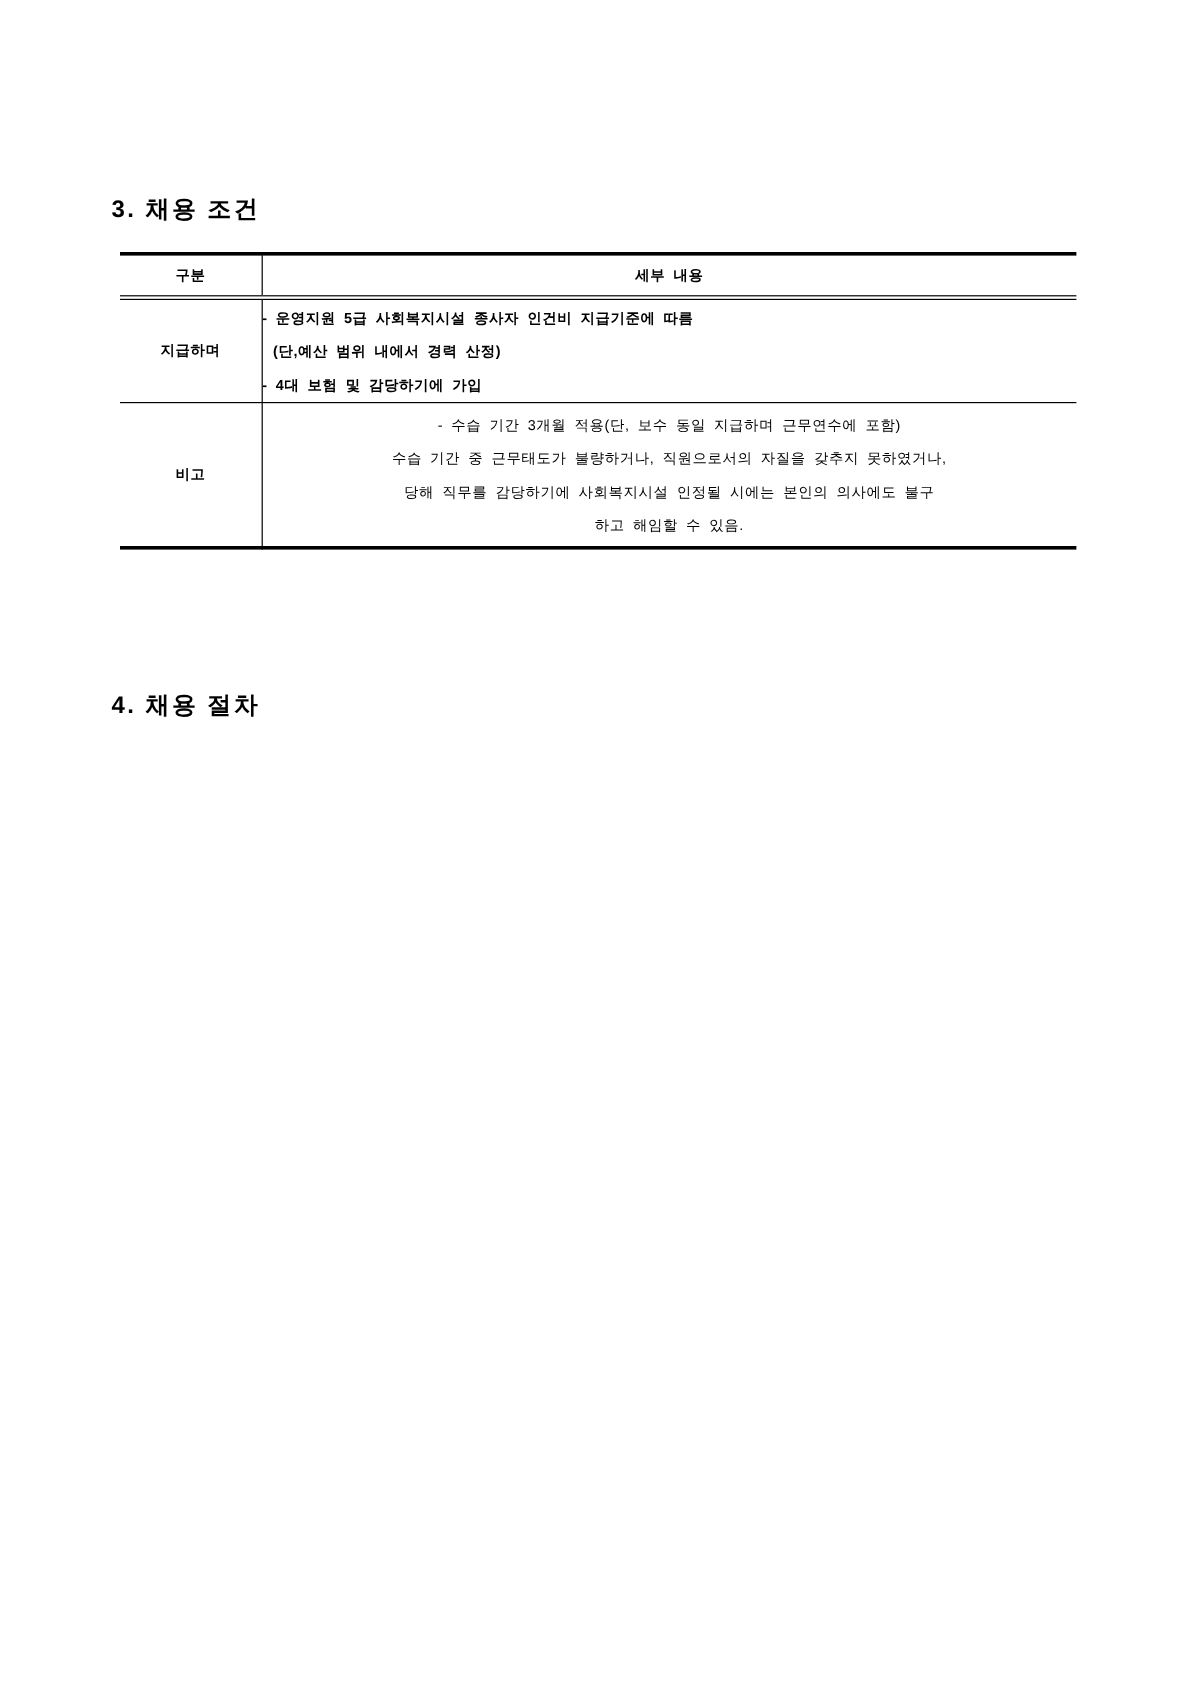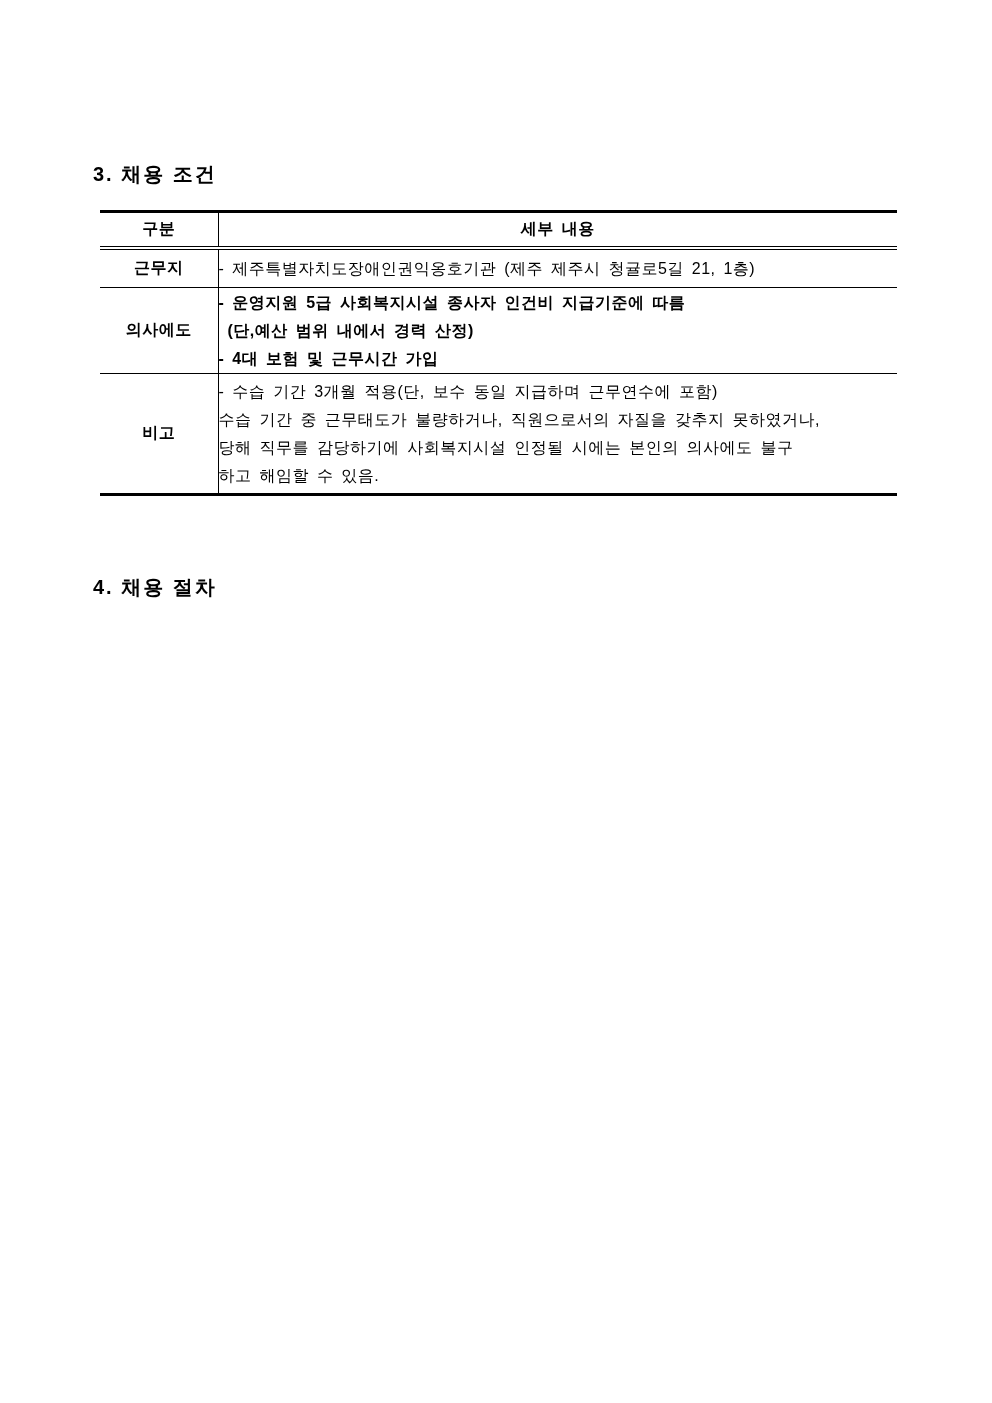--- a/index.html
+++ b/index.html
@@ -41,42 +41,42 @@
     table-layout: fixed;
     width: 797px;
     border-top: 3px solid #000;
     border-bottom: 3px solid #000;
   }
   table.cond col.c1 { width: 118px; }
   table.cond col.c2 { width: 679px; }
   table.cond td {
     padding: 0;
     vertical-align: middle;
-    font-size: 16px;
+    font-size: 12px;
     letter-spacing: 0.5px;
     word-spacing: 3px;
   }
   tr.hdr td {
     height: 33px;
     border-bottom: 4px double #000;
     font-weight: bold;
     text-align: center;
   }
   td.label {
     border-right: 1px solid #000;
     text-align: center;
     font-weight: bold;
   }
   td.content {
     text-align: left;
     padding-left: 14px;
   }
   tr.r-single td { height: 37px; border-bottom: 1px solid #000; }
   tr.r-bonus  td { height: 85px; border-bottom: 1px solid #000; font-weight: bold; }
-  tr.r-note   td { height: 119px; border-bottom: none; }
+  tr.r-note   td { height: 119px; border-bottom: none; text-align: center; }
   .line {
     line-height: 28px;
     white-space: nowrap;
   }
   .line.paren-indent { padding-left: 9px; }
   .line.cont-indent  { }
 </style>
 </head>
 <body>
 
@@ -90,35 +90,29 @@
           <col class="c1">
           <col class="c2">
         </colgroup>
 
       <tbody>
           <tr class="hdr">
         <td class="label">구분</td>
         <td>세부 내용</td>
       </tr>
 
-      <tr class="r-single">
-        <td class="label">근무지</td>
-        <td class="content">
-          <div class="line">- 제주특별자치도장애인권익옹호기관 (제주 제주시 청귤로5길 21, 1층)</div>
-        </td>
-      </tr>
 
 
 
       <tr class="r-bonus">
-        <td class="label">의사에도</td>
+        <td class="label">지급하며</td>
         <td class="content">
           <div class="line">- 운영지원 5급 사회복지시설 종사자 인건비 지급기준에 따름</div>
           <div class="line paren-indent">(단,예산 범위 내에서 경력 산정)</div>
-          <div class="line">-  4대 보험 및 근무시간 가입</div>
+          <div class="line">-  4대 보험 및 감당하기에 가입</div>
         </td>
       </tr>
 
       <tr class="r-note">
         <td class="label">비고</td>
         <td class="content">
           <div class="line">- 수습 기간 3개월 적용(단, 보수 동일 지급하며 근무연수에 포함)</div>
           <div class="line cont-indent">수습 기간 중 근무태도가 불량하거나, 직원으로서의 자질을 갖추지 못하였거나,</div>
           <div class="line cont-indent">당해 직무를 감당하기에 사회복지시설 인정될 시에는 본인의 의사에도 불구</div>
           <div class="line cont-indent">하고 해임할 수 있음.</div>

